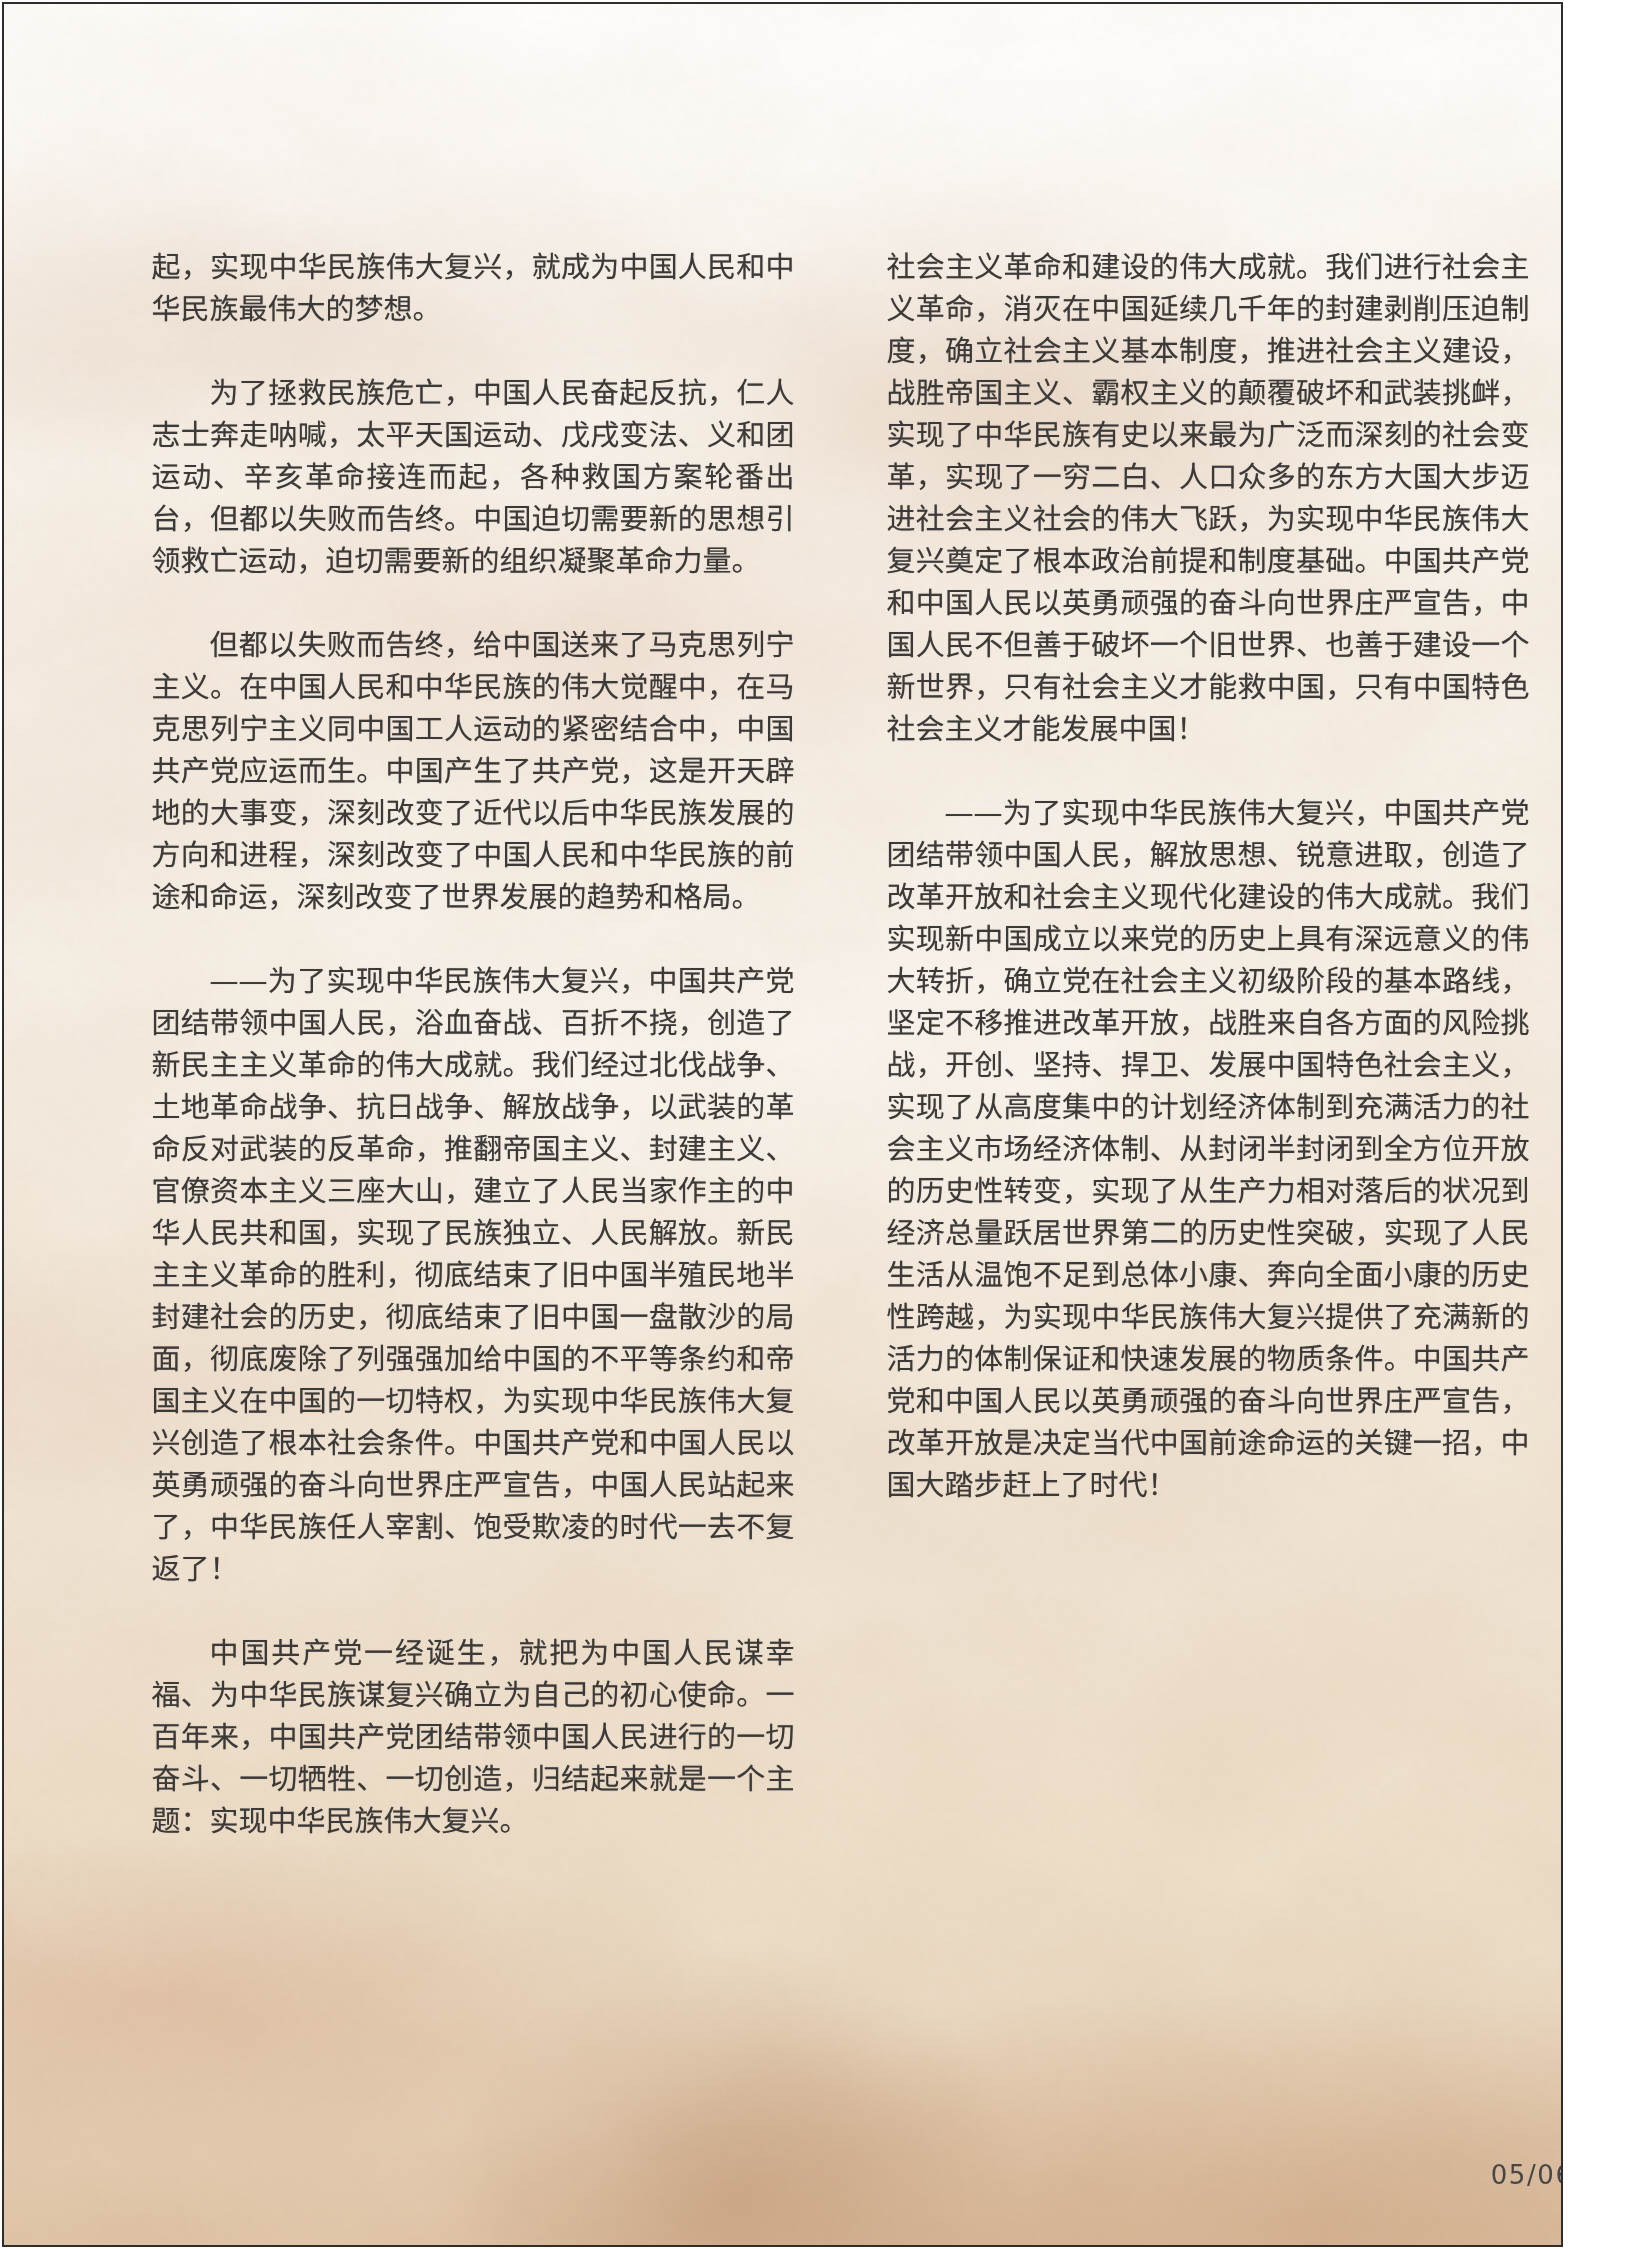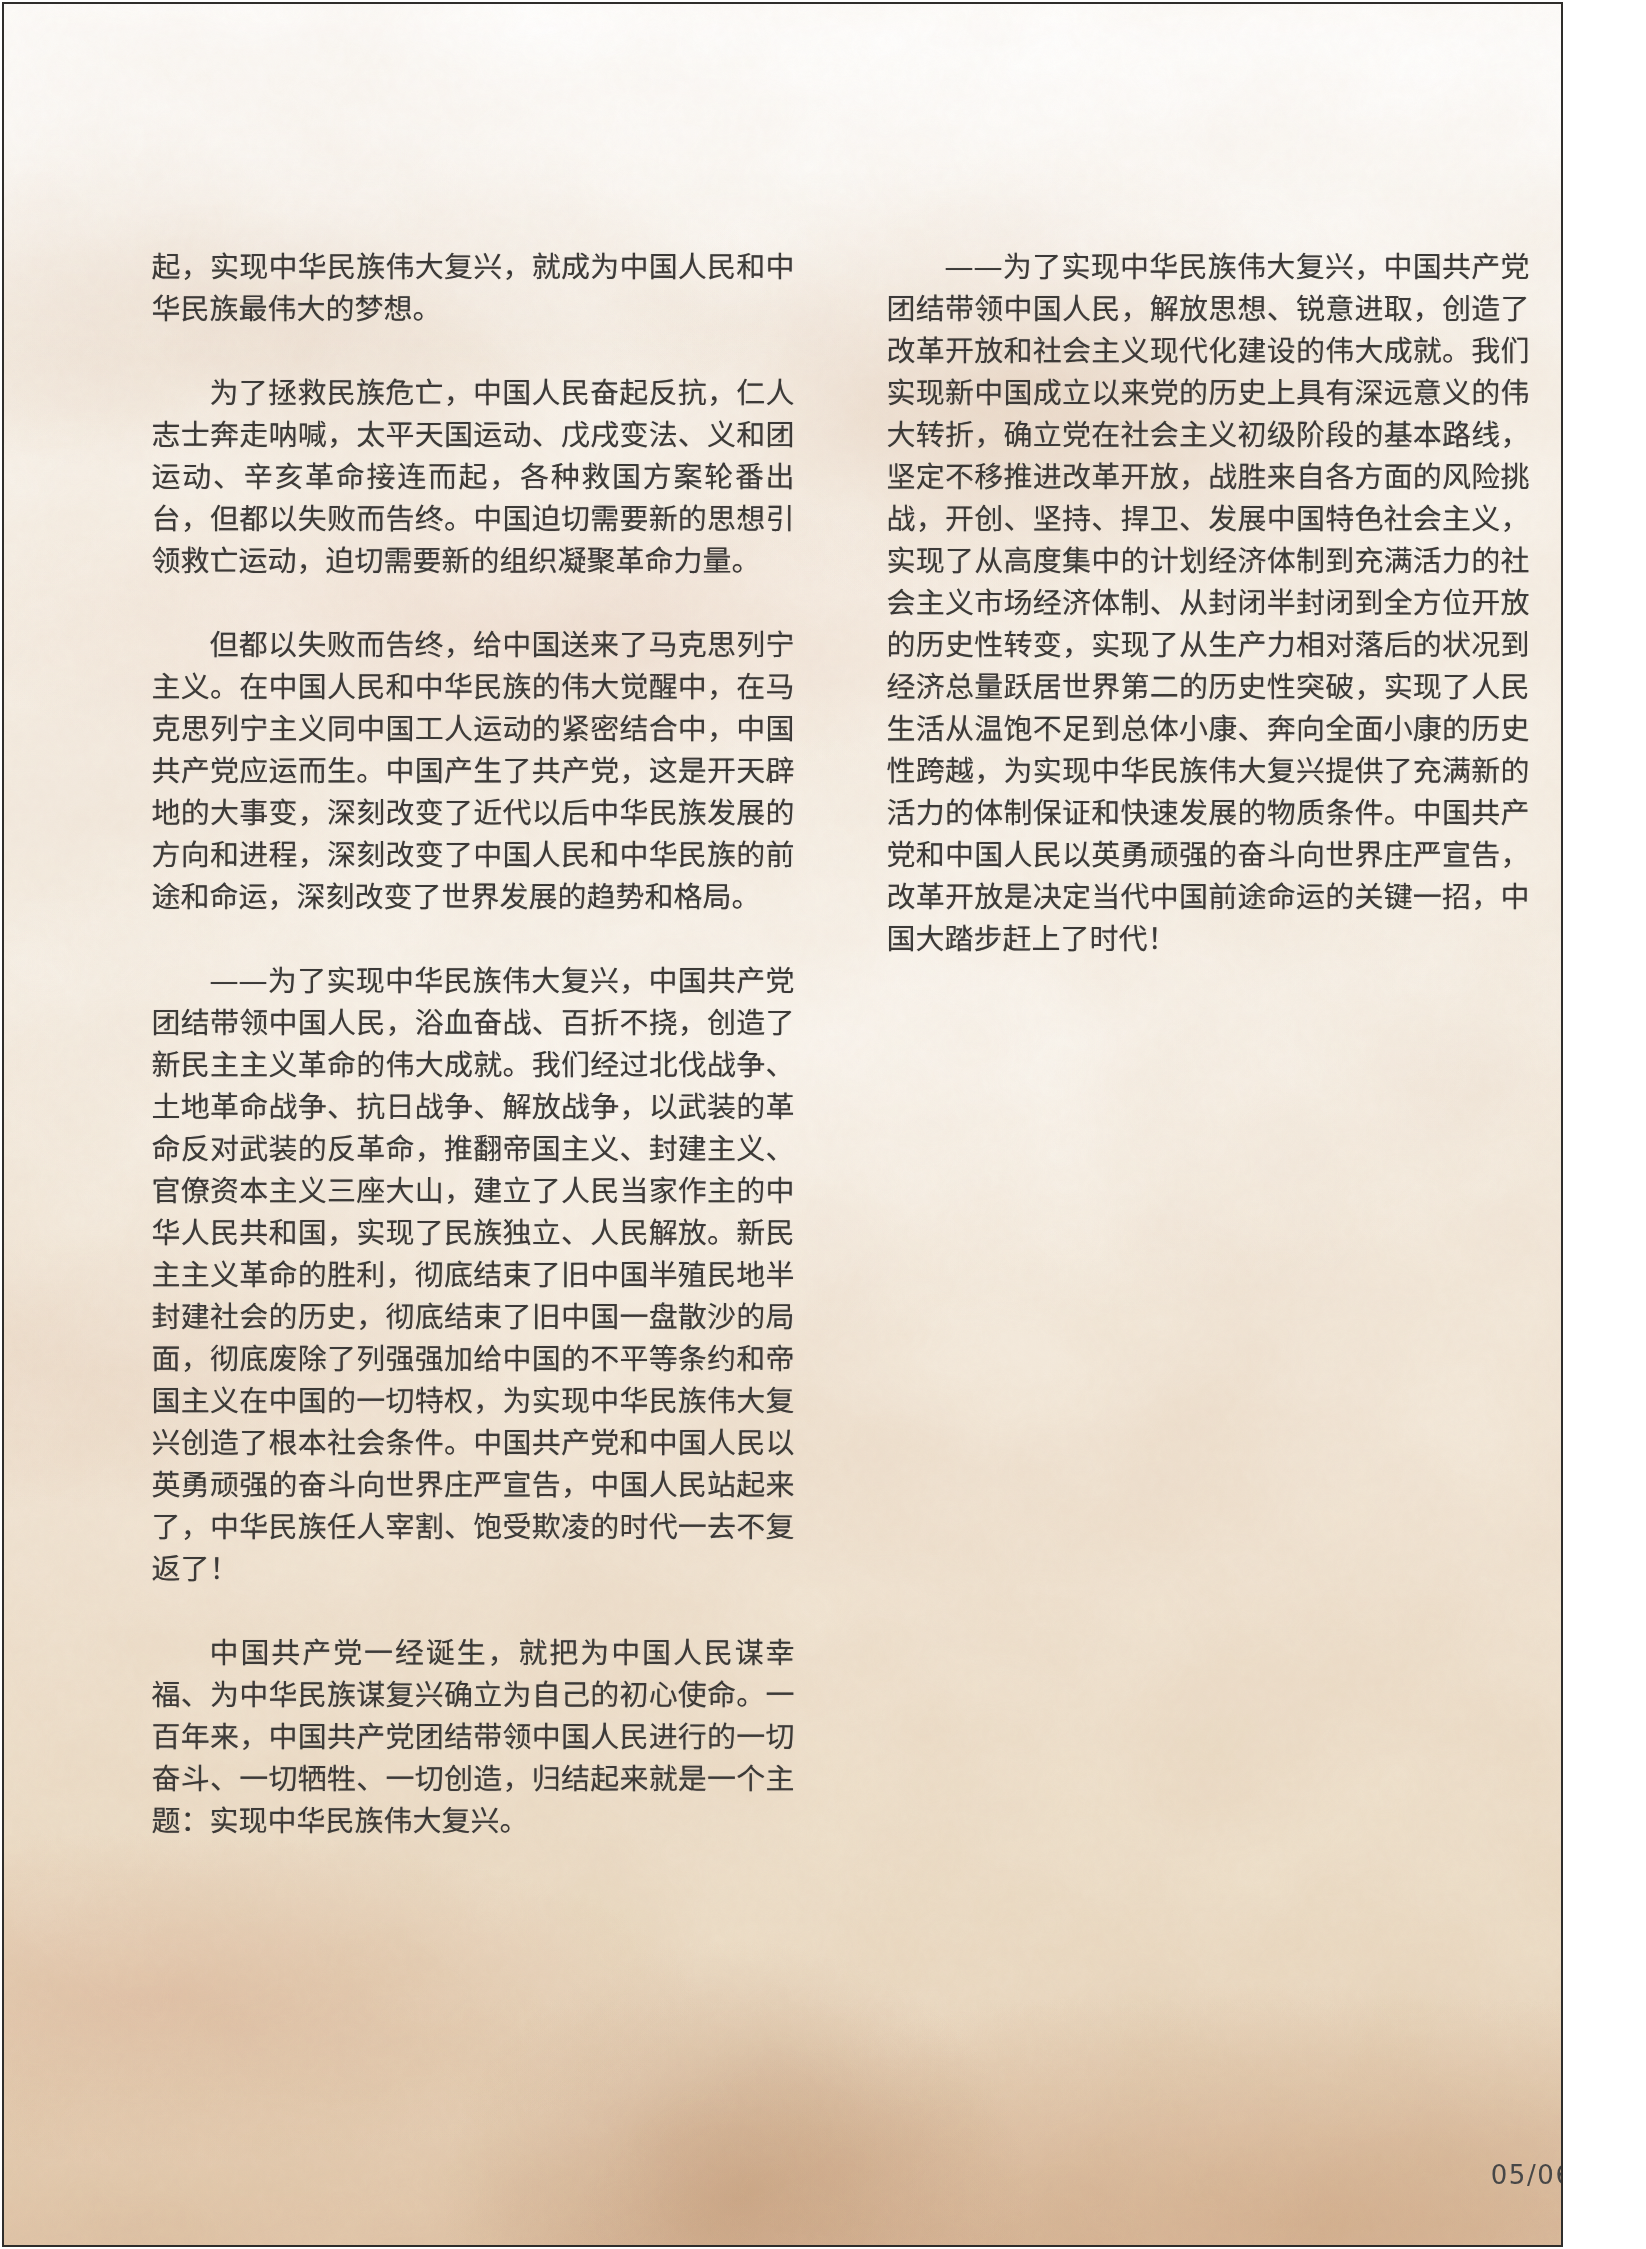--- a/index.html
+++ b/index.html
@@ -96,19 +96,20 @@
 
   <div class="col col-left">
     <p class="continuation">起，实现中华民族伟大复兴，就成为中国人民和中华民族最伟大的梦想。</p>
     <p>为了拯救民族危亡，中国人民奋起反抗，仁人志士奔走呐喊，太平天国运动、戊戌变法、义和团运动、辛亥革命接连而起，各种救国方案轮番出台，但都以失败而告终。中国迫切需要新的思想引领救亡运动，迫切需要新的组织凝聚革命力量。</p>
     <p>但都以失败而告终，给中国送来了马克思列宁主义。在中国人民和中华民族的伟大觉醒中，在马克思列宁主义同中国工人运动的紧密结合中，中国共产党应运而生。中国产生了共产党，这是开天辟地的大事变，深刻改变了近代以后中华民族发展的方向和进程，深刻改变了中国人民和中华民族的前途和命运，深刻改变了世界发展的趋势和格局。</p>
     <p>——为了实现中华民族伟大复兴，中国共产党团结带领中国人民，浴血奋战、百折不挠，创造了新民主主义革命的伟大成就。我们经过北伐战争、土地革命战争、抗日战争、解放战争，以武装的革命反对武装的反革命，推翻帝国主义、封建主义、官僚资本主义三座大山，建立了人民当家作主的中华人民共和国，实现了民族独立、人民解放。新民主主义革命的胜利，彻底结束了旧中国半殖民地半封建社会的历史，彻底结束了旧中国一盘散沙的局面，彻底废除了列强强加给中国的不平等条约和帝国主义在中国的一切特权，为实现中华民族伟大复兴创造了根本社会条件。中国共产党和中国人民以英勇顽强的奋斗向世界庄严宣告，中国人民站起来了，中华民族任人宰割、饱受欺凌的时代一去不复返了！</p>
     <p>中国共产党一经诞生，就把为中国人民谋幸福、为中华民族谋复兴确立为自己的初心使命。一百年来，中国共产党团结带领中国人民进行的一切奋斗、一切牺牲、一切创造，归结起来就是一个主题：实现中华民族伟大复兴。</p>
   </div>
 
   <div class="col col-right">
+    <p class="continuation">社会主义革命和建设的伟大成就。我们进行社会主义革命，消灭在中国延续几千年的封建剥削压迫制度，确立社会主义基本制度，推进社会主义建设，战胜帝国主义、霸权主义的颠覆破坏和武装挑衅，实现了中华民族有史以来最为广泛而深刻的社会变革，实现了一穷二白、人口众多的东方大国大步迈进社会主义社会的伟大飞跃，为实现中华民族伟大复兴奠定了根本政治前提和制度基础。中国共产党和中国人民以英勇顽强的奋斗向世界庄严宣告，中国人民不但善于破坏一个旧世界、也善于建设一个新世界，只有社会主义才能救中国，只有中国特色社会主义才能发展中国！</p>
     <p>——为了实现中华民族伟大复兴，中国共产党团结带领中国人民，解放思想、锐意进取，创造了改革开放和社会主义现代化建设的伟大成就。我们实现新中国成立以来党的历史上具有深远意义的伟大转折，确立党在社会主义初级阶段的基本路线，坚定不移推进改革开放，战胜来自各方面的风险挑战，开创、坚持、捍卫、发展中国特色社会主义，实现了从高度集中的计划经济体制到充满活力的社会主义市场经济体制、从封闭半封闭到全方位开放的历史性转变，实现了从生产力相对落后的状况到经济总量跃居世界第二的历史性突破，实现了人民生活从温饱不足到总体小康、奔向全面小康的历史性跨越，为实现中华民族伟大复兴提供了充满新的活力的体制保证和快速发展的物质条件。中国共产党和中国人民以英勇顽强的奋斗向世界庄严宣告，改革开放是决定当代中国前途命运的关键一招，中国大踏步赶上了时代！</p>
   </div>
 
   <div class="page-number">05/06</div>
 
 </div>
 
 
 </body></html>

